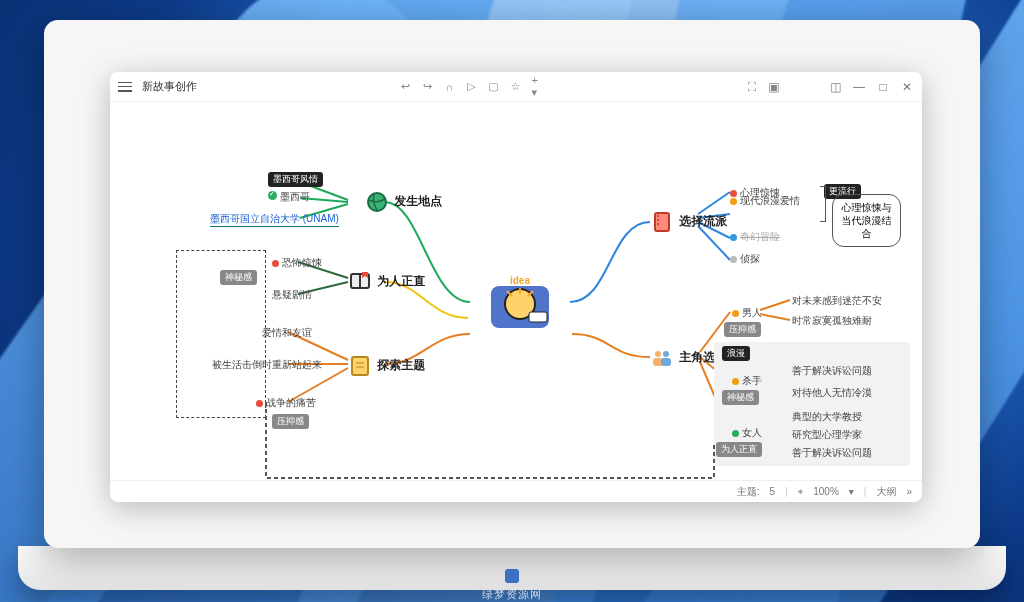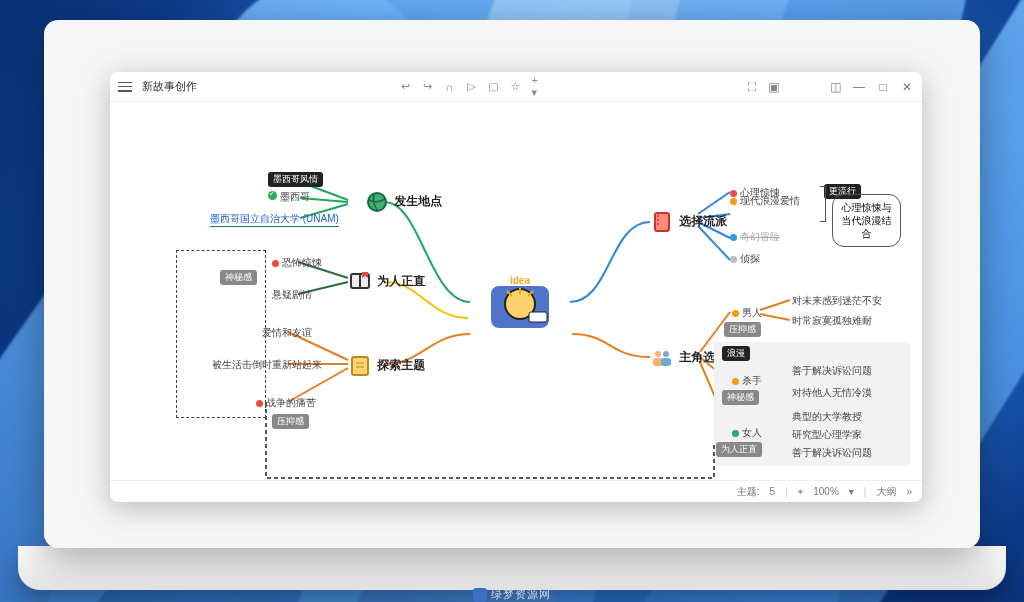--- a/index.html
+++ b/index.html
@@ -60,21 +60,21 @@
 
   .dashed-box { position: absolute; border: 1.5px dashed #444; }
 
   
   svg.lines { position: absolute; inset: 0; width: 100%; height: 100%; pointer-events: none; }
   svg.lines path { fill: none; stroke-width: 2; }
 
   .statusbar { height: 22px; border-top: 1px solid #eee; display: flex; align-items: center; justify-content: flex-end; gap: 10px; padding: 0 10px; font-size: 10px; color: #777; }
   .statusbar .sep { color: #ccc; }
 
-  .watermark { position: absolute; left: 50%; bottom: 0; transform: translateX(-50%); color: #cfd8e6; font-size: 11px; letter-spacing: 1px; display:flex; align-items:center; gap:4px; }
+  .watermark { position: absolute; left: 50%; bottom: 0; transform: translateX(-50%); color: #cfd8e6; font-size: 11px; letter-spacing: 1px; display:flex; align-items:center; gap:4px;flex-direction:column; }
   .watermark .wm-ico { width:14px; height:14px; background:#3b6fc4; border-radius:3px; }
 </style>
 </head>
 <body>
 
 <div class="wallpaper">
   <div class="swirl s0"></div>
     <div class="swirl s1"></div>
     <div class="swirl s2"></div>
     <div class="swirl s3"></div>

